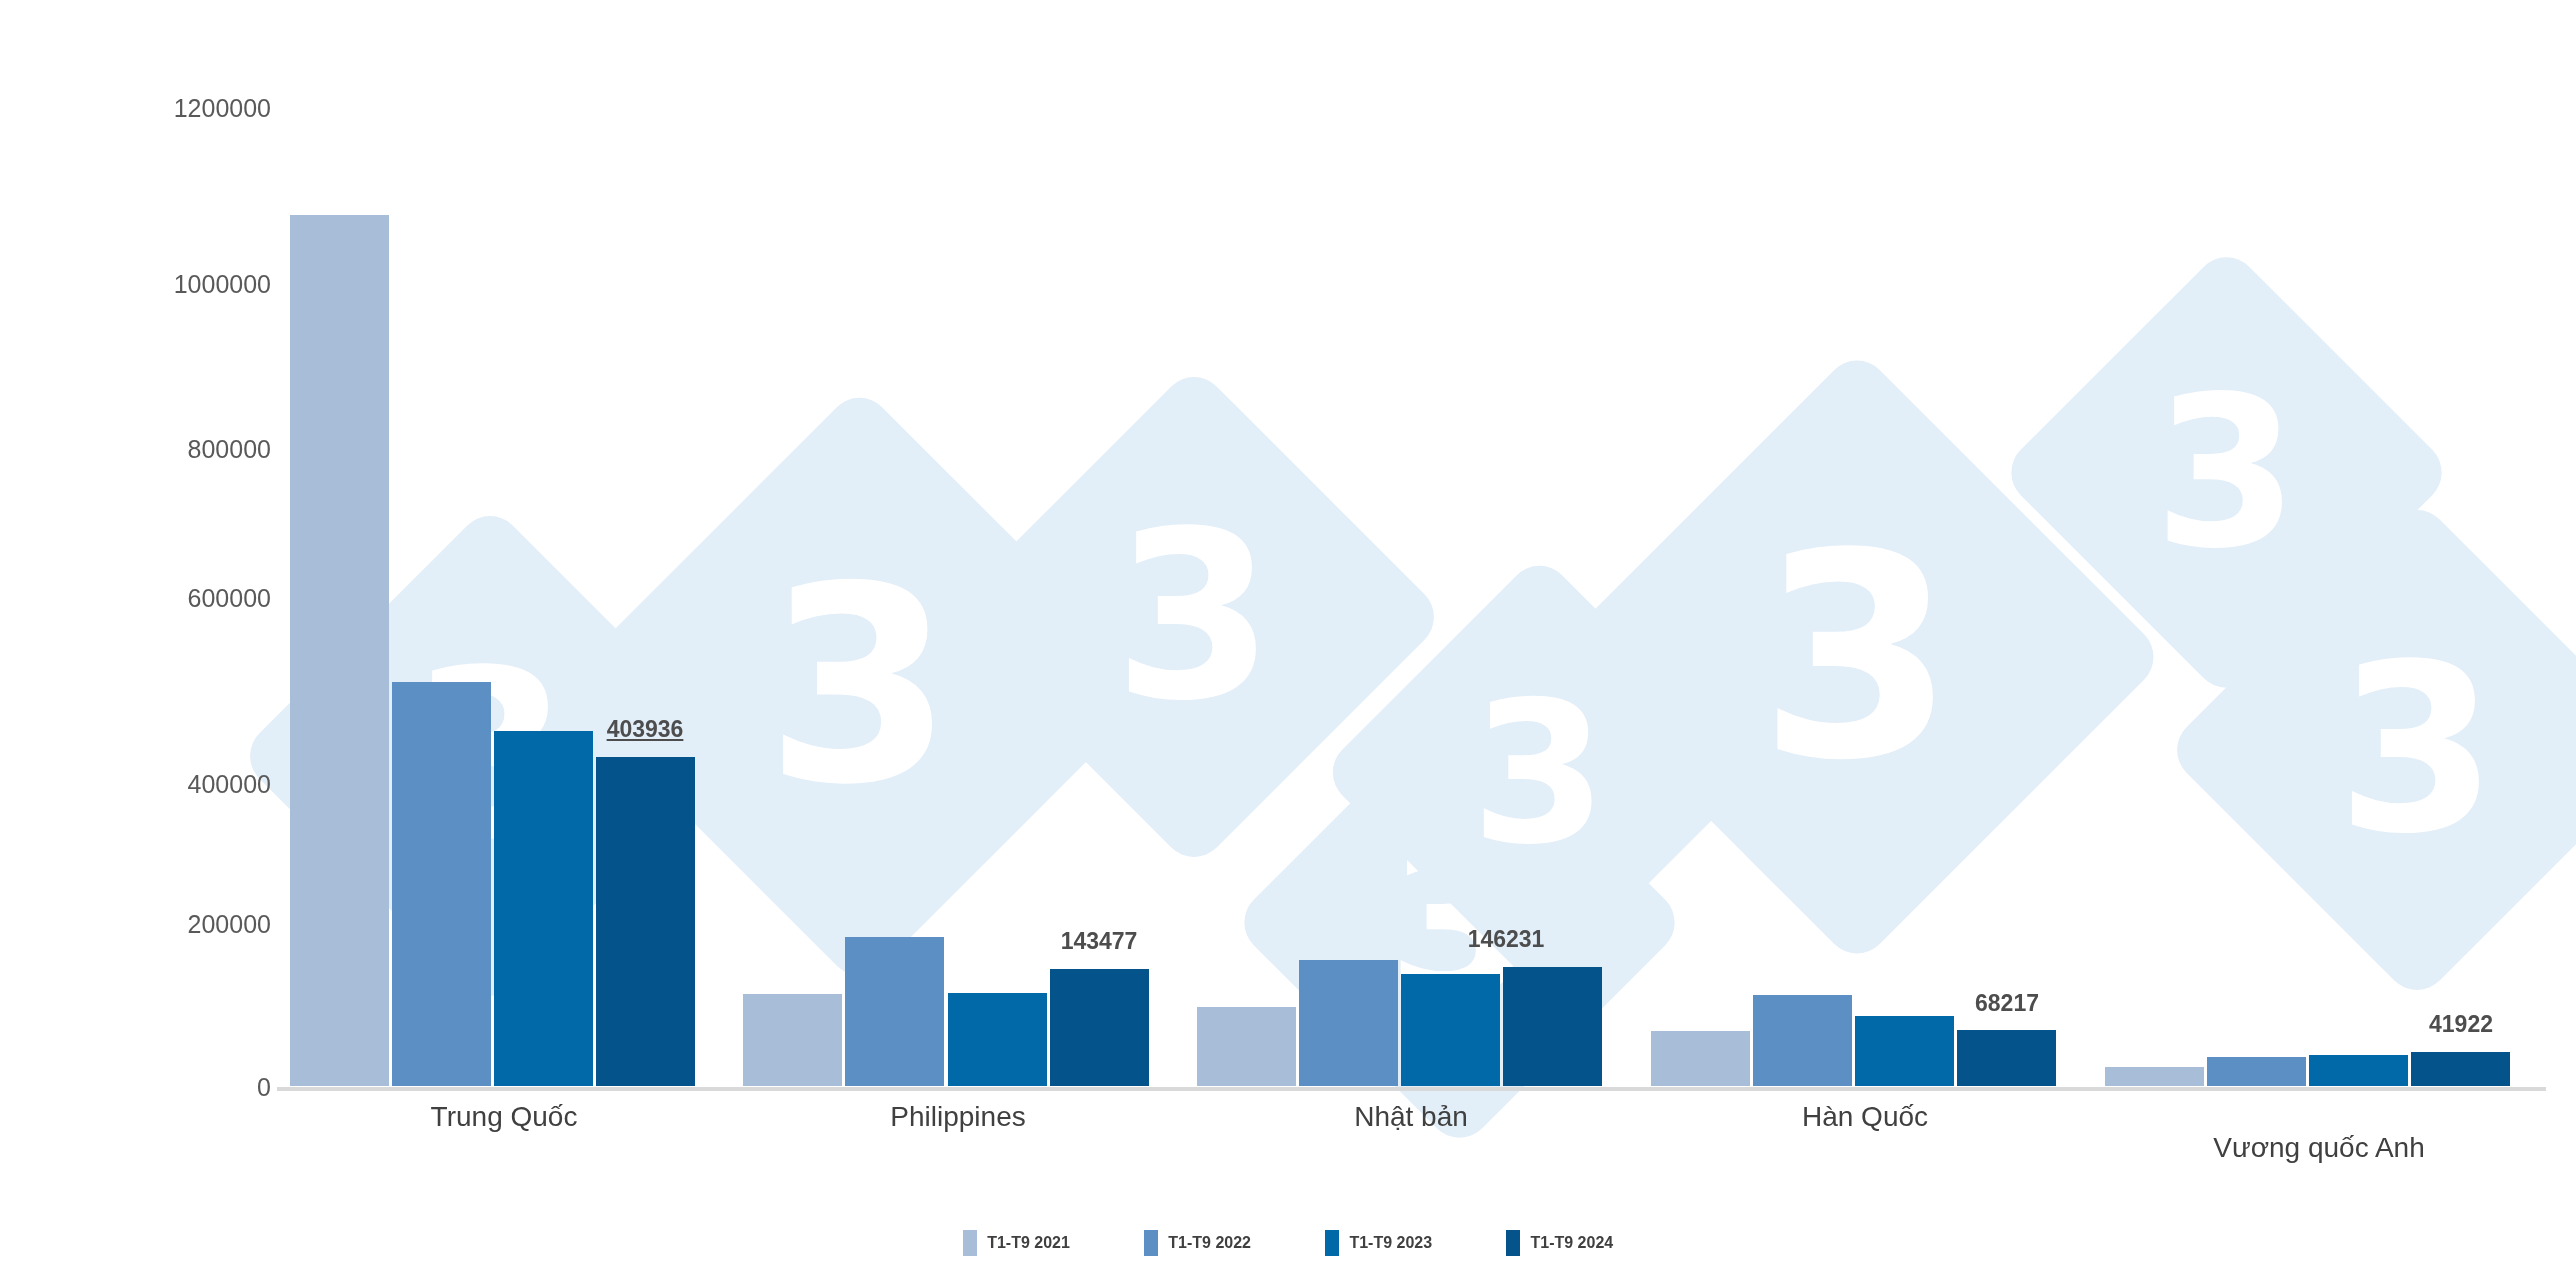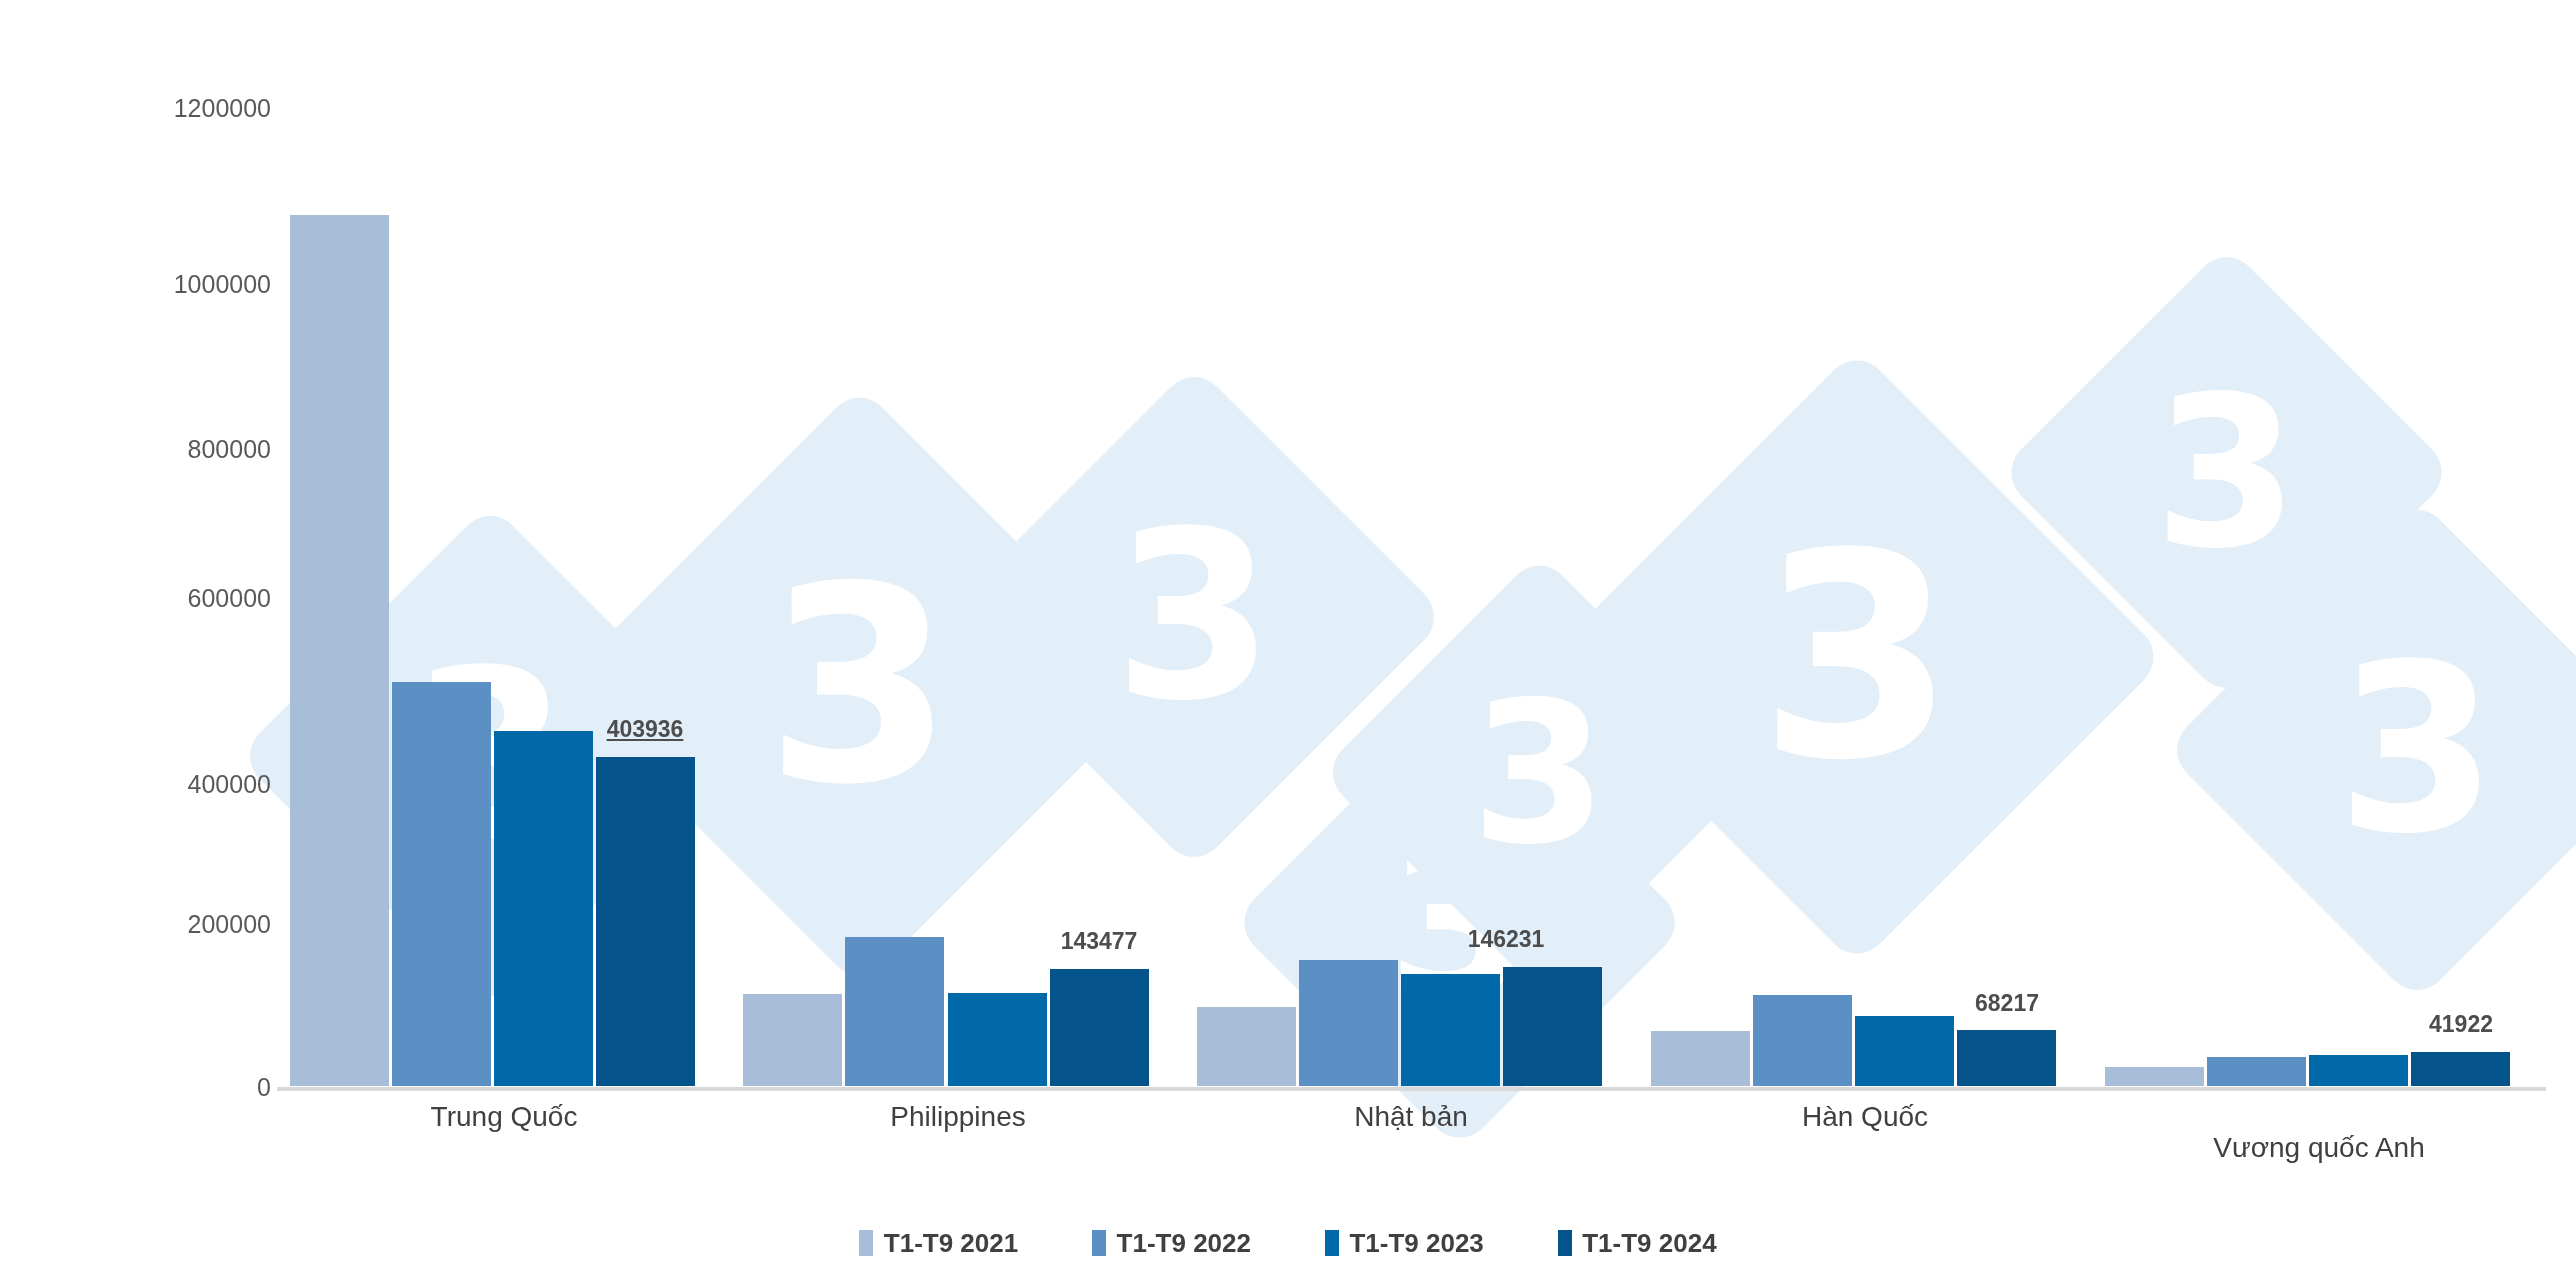--- a/index.html
+++ b/index.html
@@ -36,21 +36,21 @@
 
   .cat-label{position:absolute;color:#404040;font-size:28px;white-space:nowrap;
              text-align:center;transform:translateX(-50%);
              font-family:"Liberation Sans",sans-serif;z-index:5;}
 
   
   #legend{position:absolute;left:0;top:1223px;width:2576px;height:40px;
           display:flex;justify-content:center;align-items:center;gap:74px;z-index:6;}
   .legend-item{display:flex;align-items:center;gap:10.4px;}
   .legend-swatch{width:14px;height:26.5px;display:inline-block;}
-  .legend-text{color:#404040;font-size:26px;font-weight:700;white-space:nowrap;
+  .legend-text{color:#404040;font-size:16px;font-weight:700;white-space:nowrap;
                font-family:"Liberation Sans",sans-serif;}
 </style>
 </head>
 <body>
 
 <div id="chart-root">
 
   <div id="watermark-layer">
     <div class="wm" style="left:311px;top:577px;width:358px;height:358px;">
       <span style="font-size:231px;">3</span>

